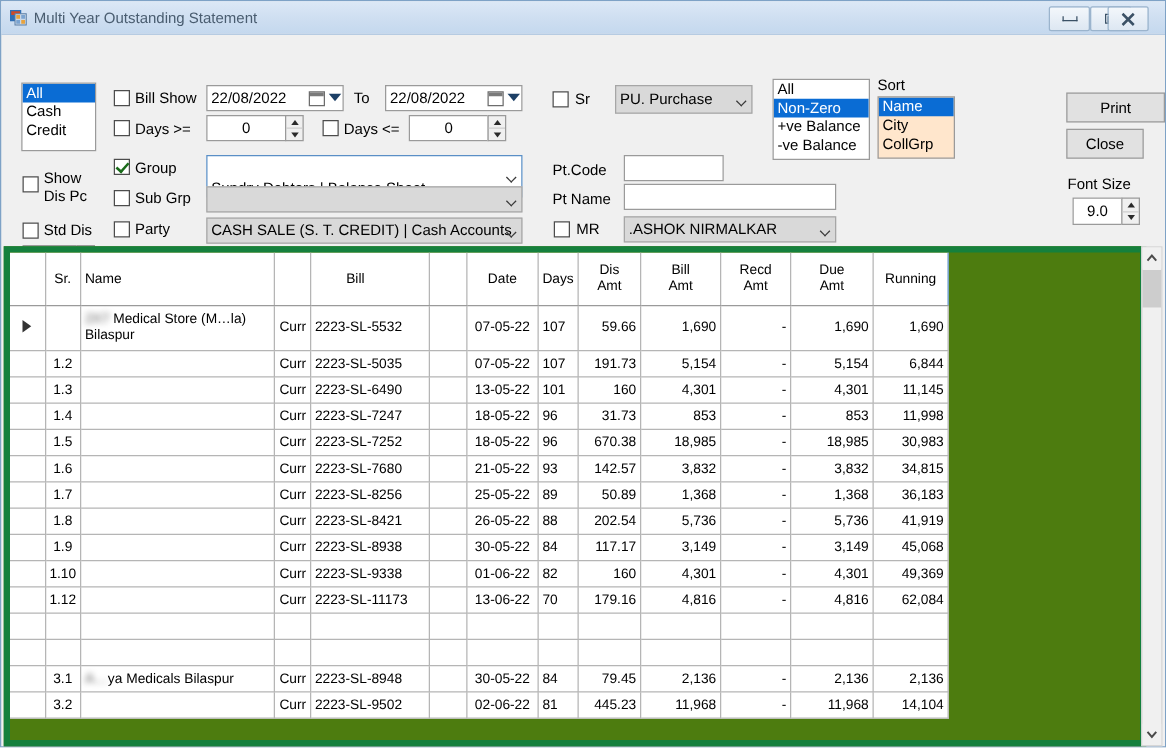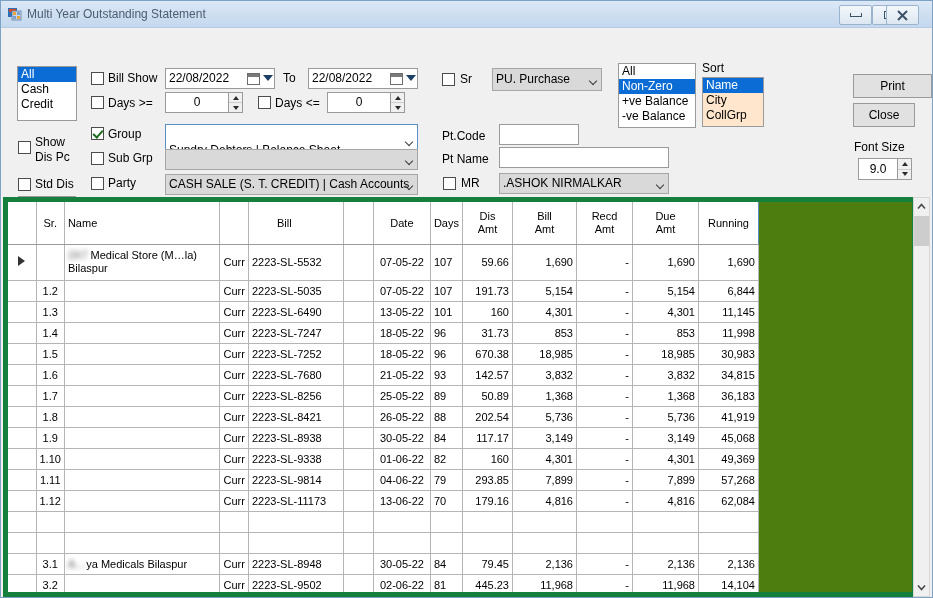--- a/index.html
+++ b/index.html
@@ -494,35 +494,20 @@
             <td class="c-date">01-06-22</td>
             <td class="c-days">82</td>
             <td class="num">160</td>
             <td class="num">4,301</td>
             <td class="num">-</td>
             <td class="num">4,301</td>
             <td class="run">49,369</td>
           </tr>
           <tr>
             <td class="c-sel"></td>
-            <td class="c-sr">1.11</td>
-            <td class="c-name"><span></span></td>
-            <td class="c-curr">Curr</td>
-            <td class="c-bill">2223-SL-9814</td>
-            <td class="c-bill"></td>
-            <td class="c-date">04-06-22</td>
-            <td class="c-days">79</td>
-            <td class="num">293.85</td>
-            <td class="num">7,899</td>
-            <td class="num">-</td>
-            <td class="num">7,899</td>
-            <td class="run">57,268</td>
-          </tr>
-          <tr>
-            <td class="c-sel"></td>
             <td class="c-sr">1.12</td>
             <td class="c-name"><span></span></td>
             <td class="c-curr">Curr</td>
             <td class="c-bill">2223-SL-11173</td>
             <td class="c-bill"></td>
             <td class="c-date">13-06-22</td>
             <td class="c-days">70</td>
             <td class="num">179.16</td>
             <td class="num">4,816</td>
             <td class="num">-</td>

